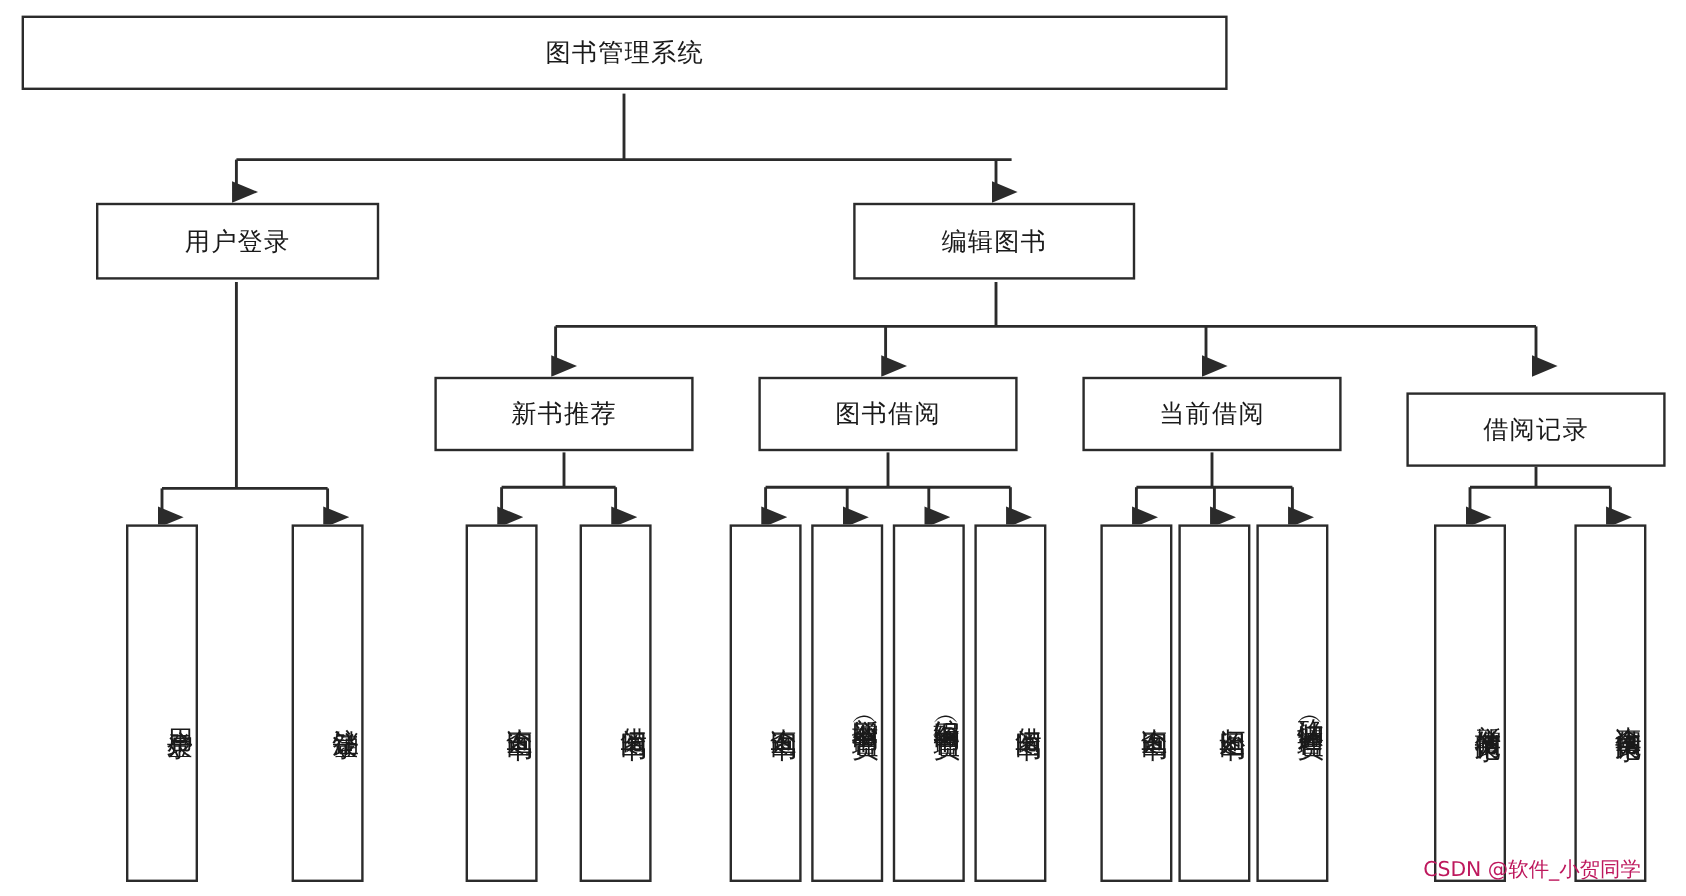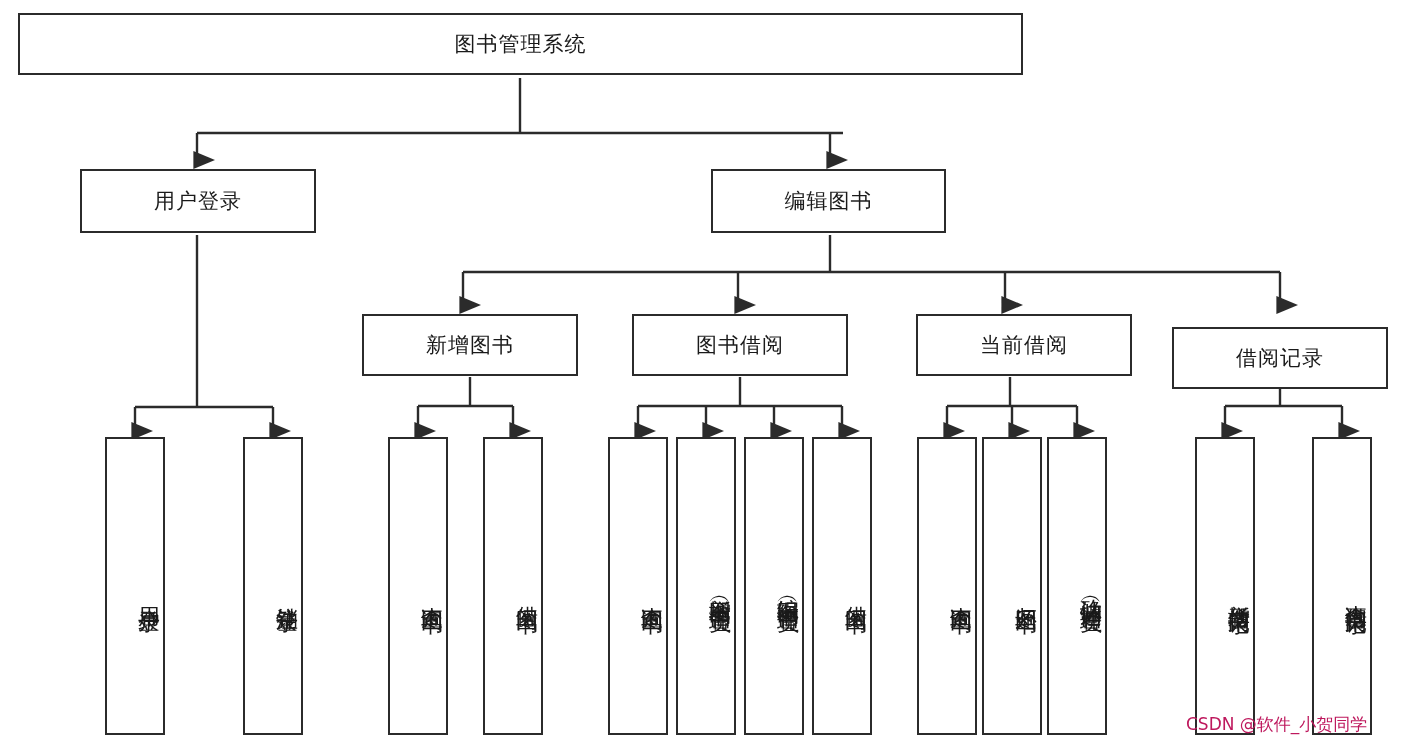--- a/index.html
+++ b/index.html
@@ -125,28 +125,28 @@
 
   <div class="node node-h" style="left:80px; top:169px; width:236px; height:64px;">
     <span>用户登录</span>
   </div>
 
   <div class="node node-h" style="left:711px; top:169px; width:235px; height:64px;">
     <span>编辑图书</span>
   </div>
 
   <div class="node node-h" style="left:362px; top:314px; width:216px; height:62px;">
-    <span>新增图书</span>
+    <span>新书推荐</span>
   </div>
 
   <div class="node node-h" style="left:632px; top:314px; width:216px; height:62px;text-align:right;">
     <span>图书借阅</span>
   </div>
 
-  <div class="node node-h" style="left:902px; top:314px; width:216px; height:62px;margin-left:14px;">
+  <div class="node node-h" style="left:902px; top:314px; width:216px; height:62px;">
     <span>当前借阅</span>
   </div>
 
   <div class="node node-h" style="left:1172px; top:327px; width:216px; height:62px;">
     <span>借阅记录</span>
   </div>
 
   <div class="node node-v" style="left:105px; top:437px; width:60px; height:298px;">
     <span>用户登录</span>
   </div>

